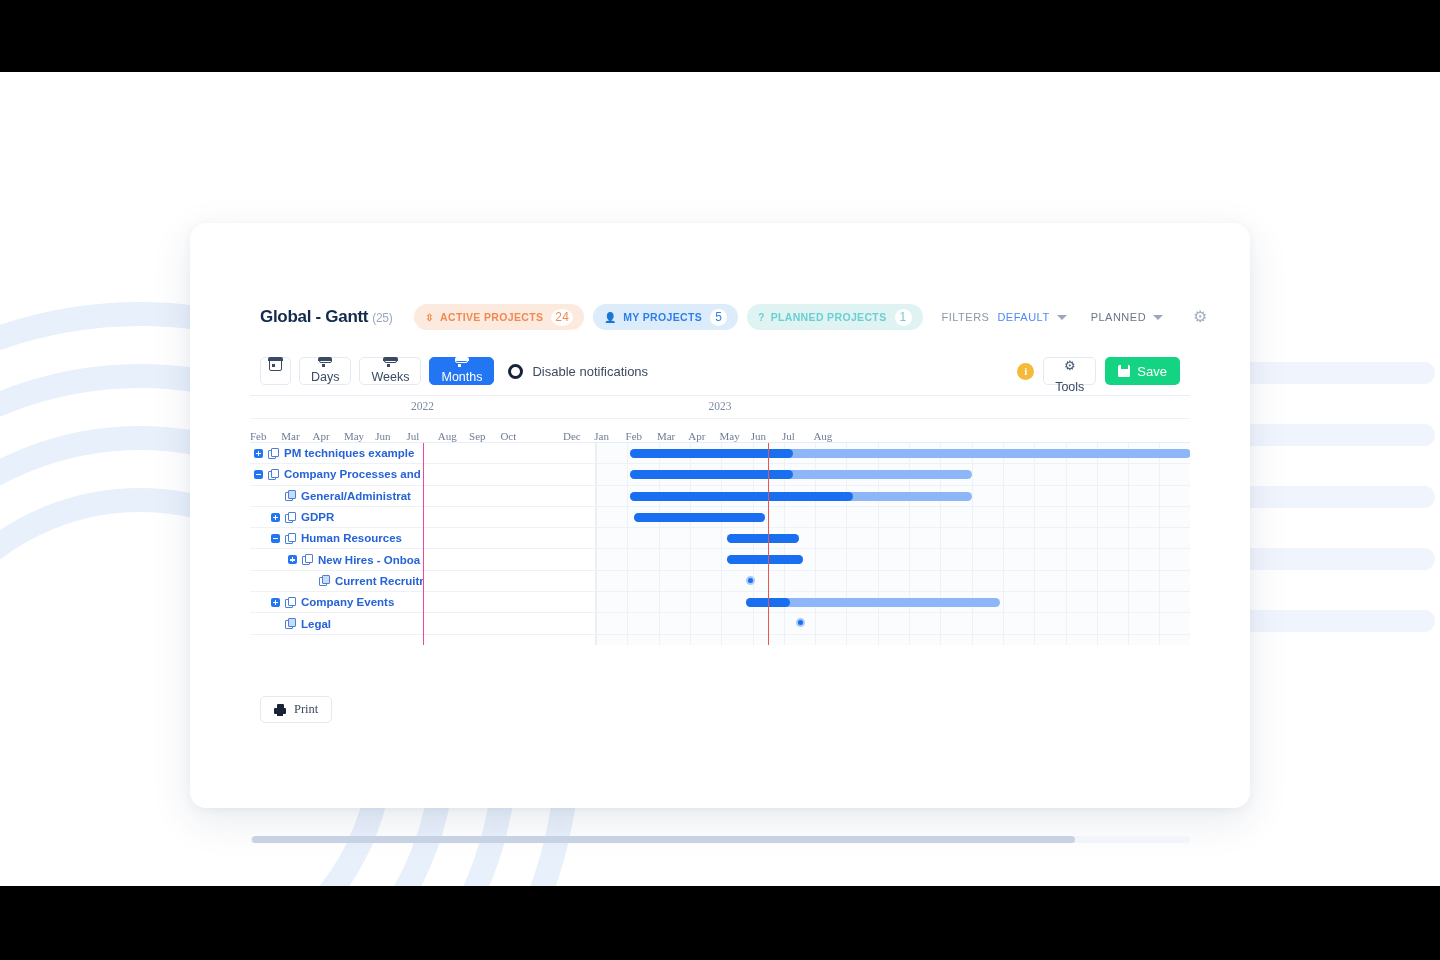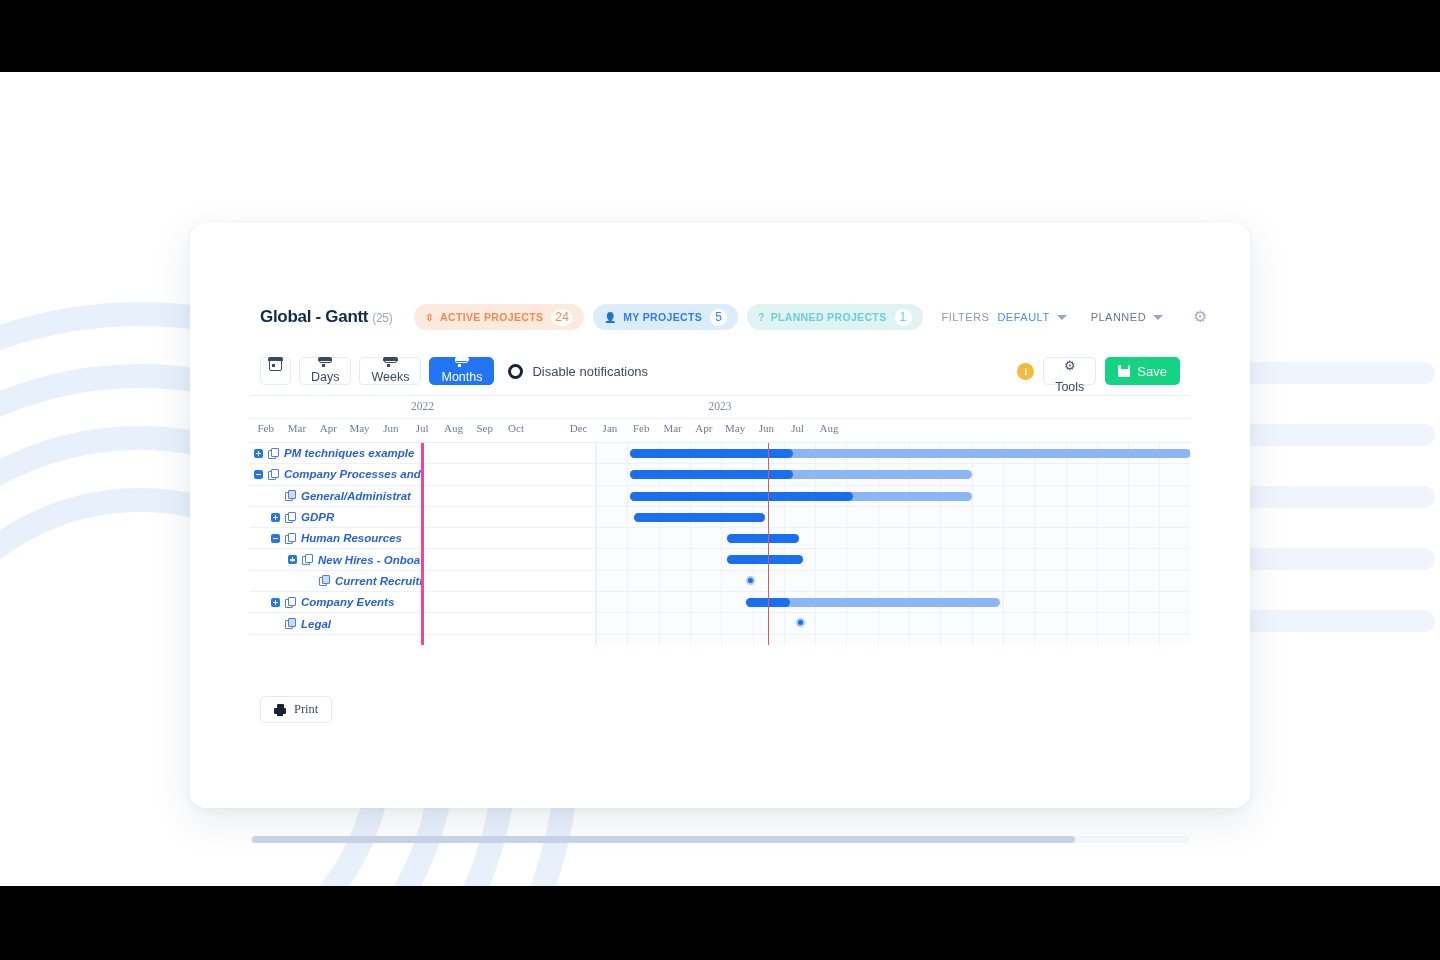--- a/index.html
+++ b/index.html
@@ -117,26 +117,26 @@
     font-size:12.5px; color:#7b8aa3; font-family:"Liberation Serif", serif;
   }
   .sort-arrows {
     position:absolute; right:9px; bottom:5px; color:#b9c3d3; font-size:8px; line-height:5px; text-align:center;
   }
   .col-time { flex:1; position:relative; overflow:hidden; }
   .year-row { height:23px; position:relative; border-bottom:1px solid #eef2f8; }
   .year-label { position:absolute; top:4px; font-size:11.5px; color:#7b8aa3; font-family:"Liberation Serif", serif; text-align:center; }
   .month-row { height:24px; position:relative; }
   .month-cell {
-    position:absolute; top:3px; width:31.3px; text-align:center;
+    position:absolute; top:11px; width:31.3px; 
     font-size:11px; color:#6e7d96; font-family:"Liberation Serif", serif;
   }
 
   .gantt-body { display:flex; height:202px; }
-  .body-name { width:174px; border-right:3px solid #ec4899; position:relative;font-style:italic; }
+  .body-name { width:174px; border-right:1px solid #ec4899; position:relative; }
   .body-pm { width:172px; border-right:1px solid #e9eef6; position:relative; }
   .body-time { flex:1; position:relative; background:#fafcfe; overflow:hidden; }
 
   .task-row {
     height:21.3px; position:relative; border-bottom:1px solid #edf1f8;
     display:flex; align-items:center; white-space:nowrap; overflow:hidden;
   }
   .pm-row { height:21.3px; border-bottom:1px solid #edf1f8; }
   .tg-row { height:21.3px; border-bottom:1px solid #edf1f8; position:relative; }
 

